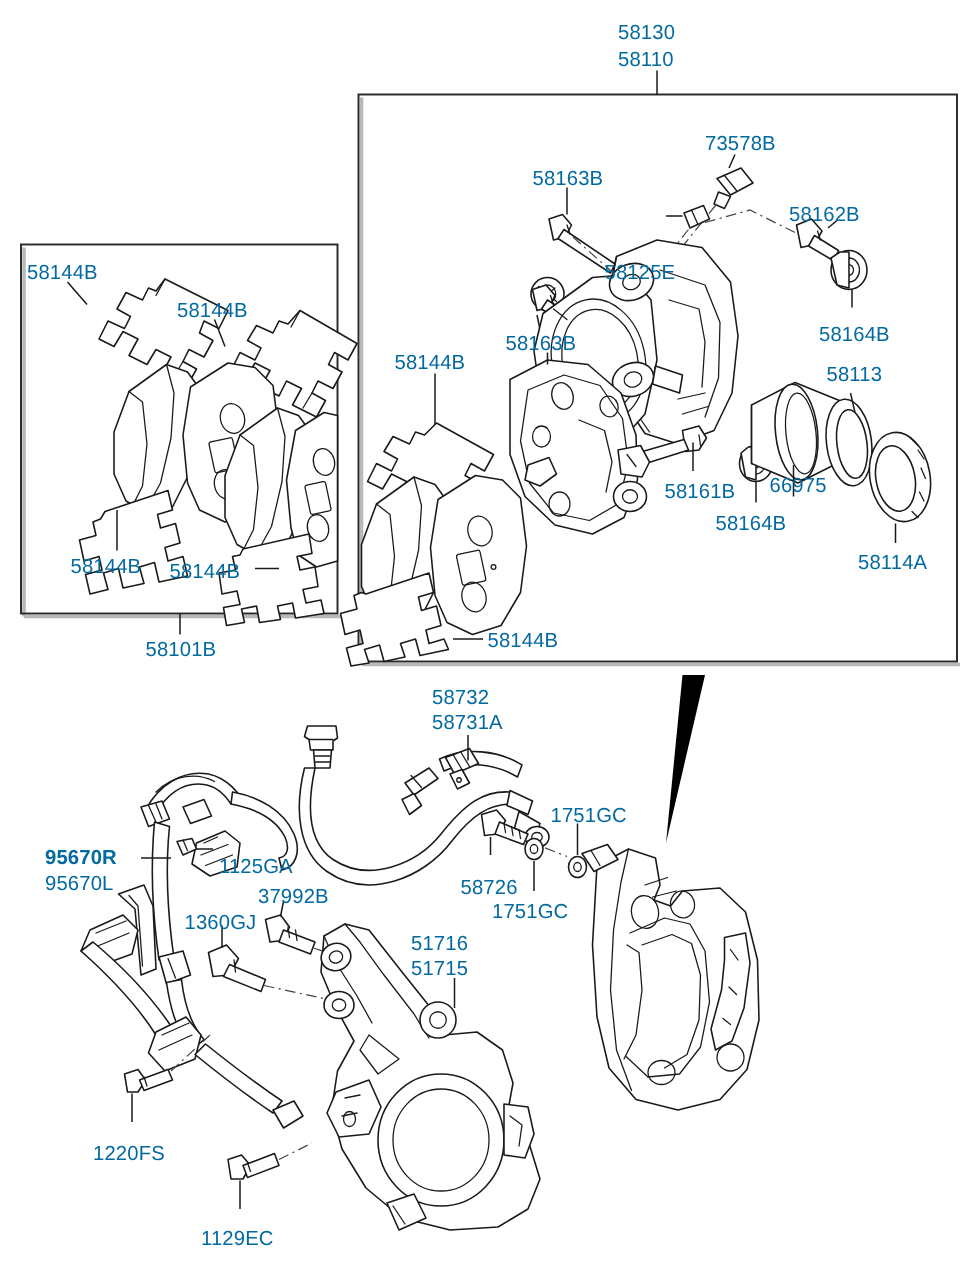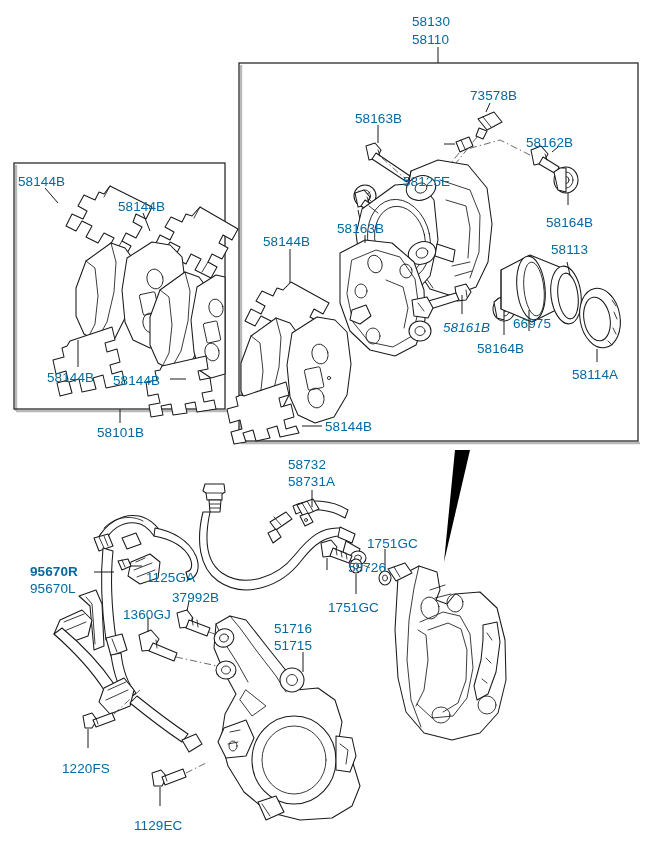--- a/index.html
+++ b/index.html
@@ -399,34 +399,34 @@
     <div class="lbl" style="left: 355px; top: 111px;">58163B</div>
     <div class="lbl" style="left: 403px; top: 134px; margin-top: 40px;">58125E</div>
     <div class="lbl" style="left: 526px; top: 135px;">58162B</div>
     <div class="lbl" style="left: 546px; top: 215px;">58164B</div>
     <div class="lbl" style="left: 18px; top: 174px;">58144B</div>
     <div class="lbl" style="left: 118px; top: 199px;">58144B</div>
     <div class="lbl" style="left: 337px; top: 221px;">58163B</div>
     <div class="lbl" style="left: 263px; top: 234px;">58144B</div>
     <div class="lbl" style="left: 551px; top: 242px;">58113</div>
     <div class="lbl" style="left: 513px; top: 316px;">66975</div>
-    <div class="lbl" style="left: 443px; top: 320px; font-style: italic;">58161B</div>
+    <div class="lbl" style="left: 443px; top: 320px;">58161B</div>
     <div class="lbl" style="left: 477px; top: 341px;">58164B</div>
     <div class="lbl" style="left: 572px; top: 367px;">58114A</div>
     <div class="lbl" style="left: 47px; top: 370px;">58144B</div>
     <div class="lbl" style="left: 113px; top: 373px;">58144B</div>
     <div class="lbl" style="left: 325px; top: 419px;">58144B</div>
     <div class="lbl" style="left: 97px; top: 425px;">58101B</div>
     <div class="lbl" style="left: 288px; top: 457px;">58732</div>
     <div class="lbl" style="left: 288px; top: 474px;">58731A</div>
     <div class="lbl" style="left: 367px; top: 536px;">1751GC</div>
     <div class="lbl" style="left: 30px; top: 564px; font-weight: bold;">95670R</div>
     <div class="lbl" style="left: 30px; top: 581px;">95670L</div>
     <div class="lbl" style="left: 146px; top: 570px;">1125GA</div>
-    <div class="lbl" style="left: 307px; top: 560px; margin-left: 41px;">58726</div>
+    <div class="lbl" style="left: 307px; top: 584px;">58726</div>
     <div class="lbl" style="left: 172px; top: 590px;">37992B</div>
     <div class="lbl" style="left: 328px; top: 600px;">1751GC</div>
     <div class="lbl" style="left: 123px; top: 607px;">1360GJ</div>
     <div class="lbl" style="left: 274px; top: 621px;">51716</div>
     <div class="lbl" style="left: 274px; top: 638px;">51715</div>
     <div class="lbl" style="left: 62px; top: 761px;">1220FS</div>
     <div class="lbl" style="left: 134px; top: 818px;">1129EC</div>
   </div>
 
 </body></html>

